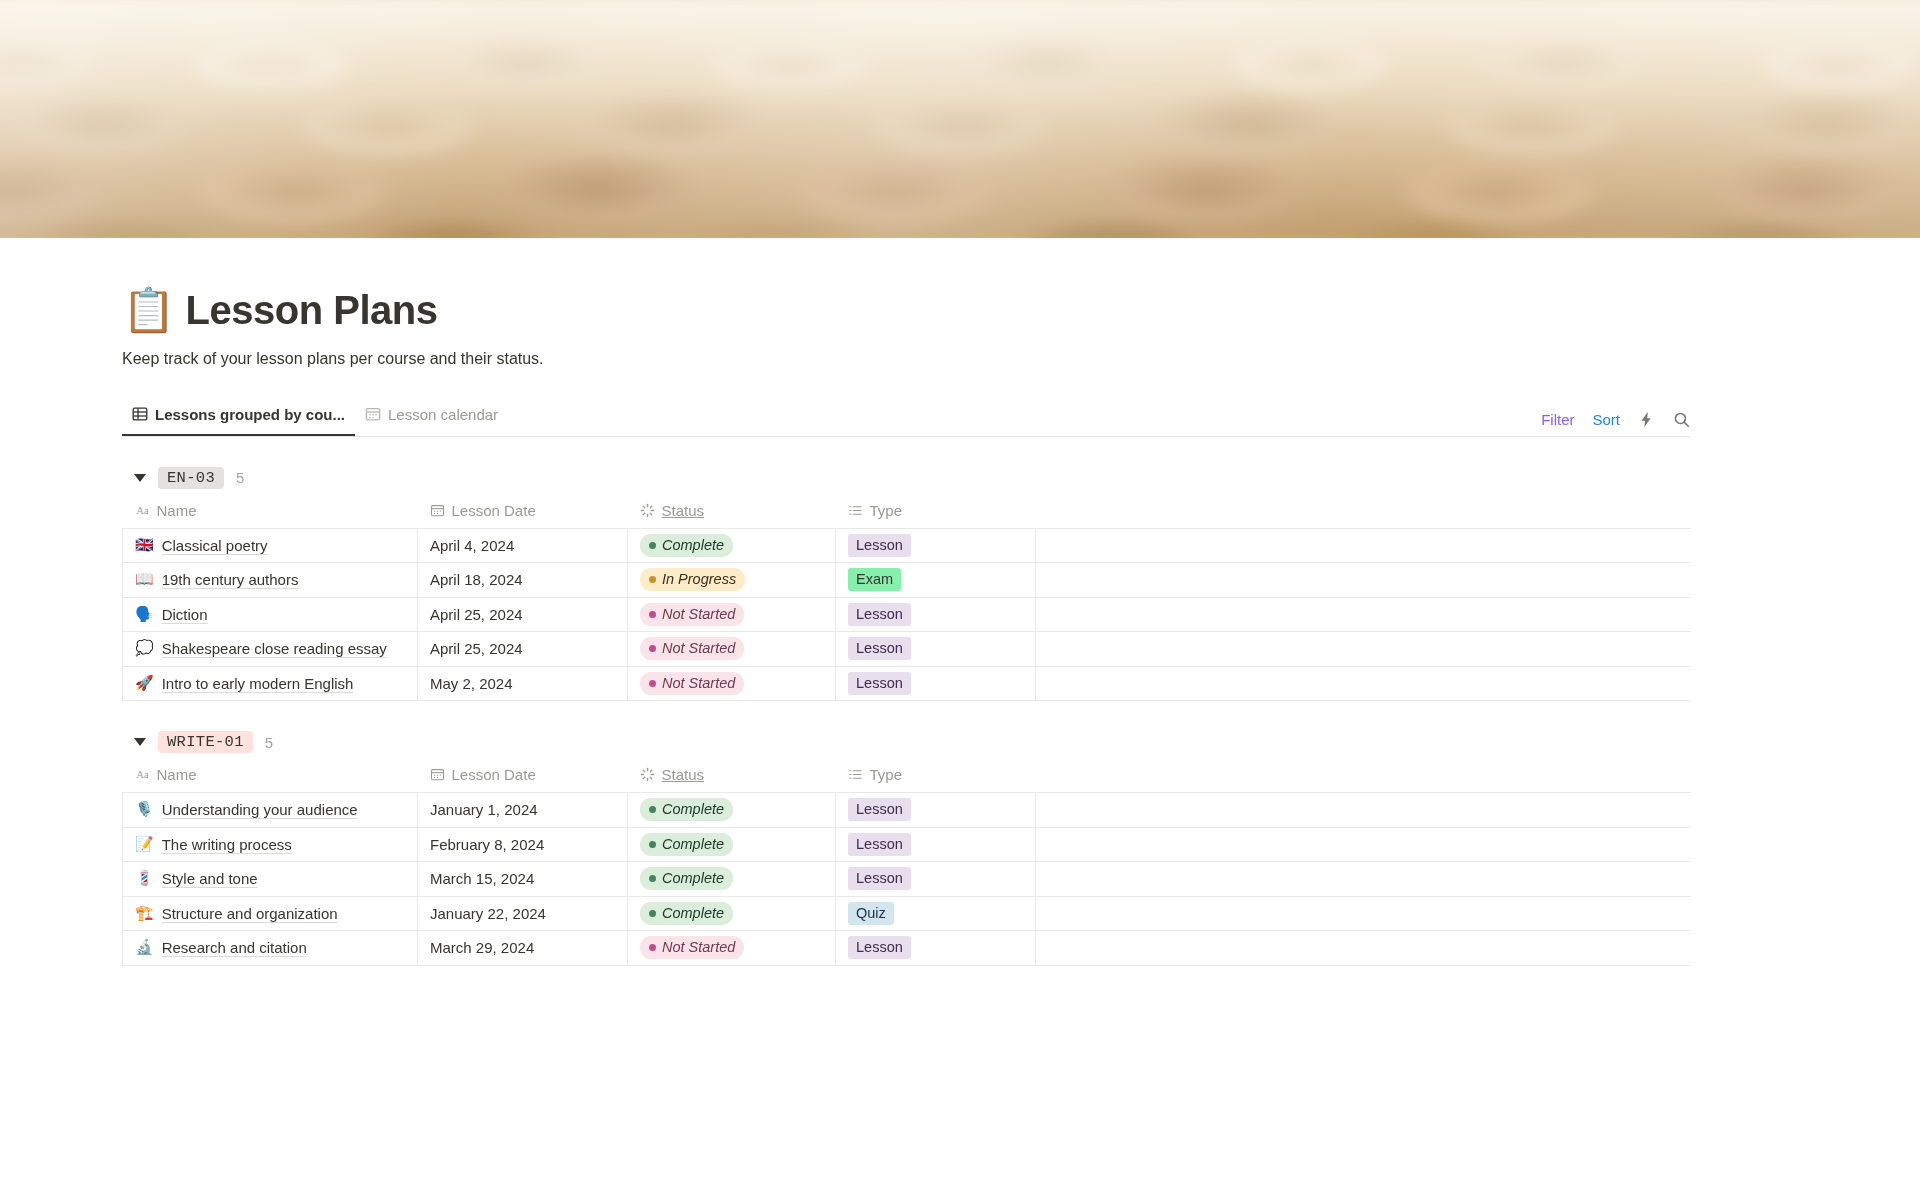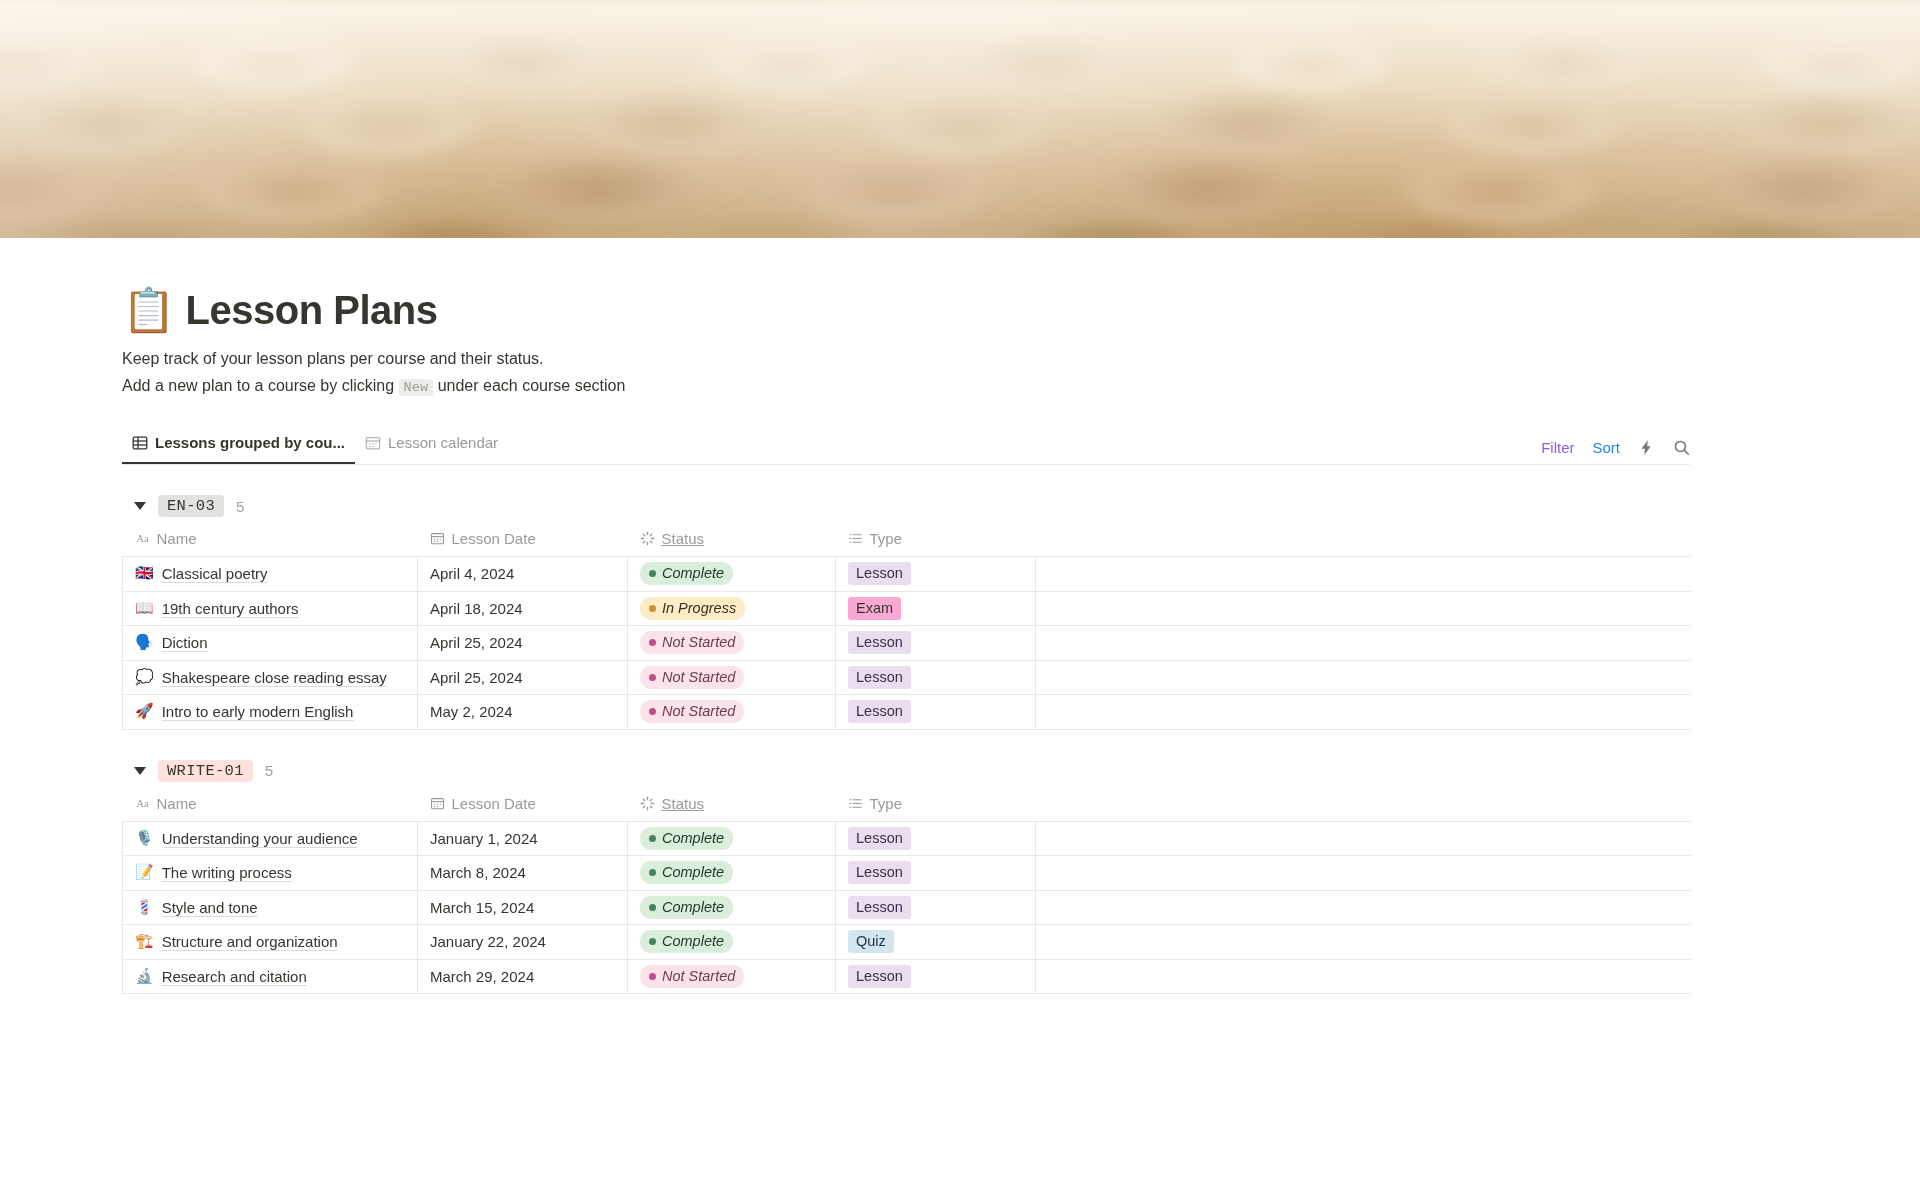--- a/index.html
+++ b/index.html
@@ -277,21 +277,20 @@
 <div class="page">
   <div class="content">
 
     <div class="title-row">
       <span class="title-emoji">📋</span>
       <h1 class="title-text">Lesson Plans</h1>
     </div>
 
     <div class="desc">
       <span class="desc-line">Keep track of your lesson plans per course and their status.</span>
-      <span class="desc-line"><span>Add a new plan to a course by clicking </span><code class="inline">New</code><span> under each course section</span></span>
     </div>
 
     <div class="viewbar">
       <div class="tabs">
 
         <div class="tab active">
           <span class="ticon">
             <svg width="16" height="16" viewBox="0 0 16 16" fill="none" stroke="#37352f" stroke-width="1.3">
               <rect x="1.2" y="2.2" width="13.6" height="11.6" rx="1.3"></rect>
               <line x1="1.2" y1="6" x2="14.8" y2="6"></line>
@@ -422,21 +421,21 @@
               </tr>
               <tr>
                 <td class="cell-name">
                   <span class="name-cell">
                     <span class="row-emoji">📖</span>
                     <span class="row-title">19th century authors</span>
                   </span>
                 </td>
                 <td class="cell-date">April 18, 2024</td>
                 <td class="cell-status"><span class="pill" style="background:#fdecc8;color:#402c1b"><span class="dot" style="background:#cb912f"></span>In Progress</span></td>
-                <td class="cell-type"><span class="tag" style="background:#f9a8d4;color:#37352f">Exam</span></td>
+                <td class="cell-type"><span class="tag" style="background:#86efac;color:#37352f">Exam</span></td>
                 <td></td>
               </tr>
               <tr>
                 <td class="cell-name">
                   <span class="name-cell">
                     <span class="row-emoji">🗣️</span>
                     <span class="row-title">Diction</span>
                   </span>
                 </td>
                 <td class="cell-date">April 25, 2024</td>
@@ -554,21 +553,21 @@
                 <td class="cell-type"><span class="tag" style="background:#e8deee;color:#402c4b">Lesson</span></td>
                 <td></td>
               </tr>
               <tr>
                 <td class="cell-name">
                   <span class="name-cell">
                     <span class="row-emoji">📝</span>
                     <span class="row-title">The writing process</span>
                   </span>
                 </td>
-                <td class="cell-date">March 8, 2024</td>
+                <td class="cell-date">February 8, 2024</td>
                 <td class="cell-status"><span class="pill" style="background:#dbeddb;color:#1c3829"><span class="dot" style="background:#448361"></span>Complete</span></td>
                 <td class="cell-type"><span class="tag" style="background:#e8deee;color:#402c4b">Lesson</span></td>
                 <td></td>
               </tr>
               <tr>
                 <td class="cell-name">
                   <span class="name-cell">
                     <span class="row-emoji">💈</span>
                     <span class="row-title">Style and tone</span>
                   </span>

